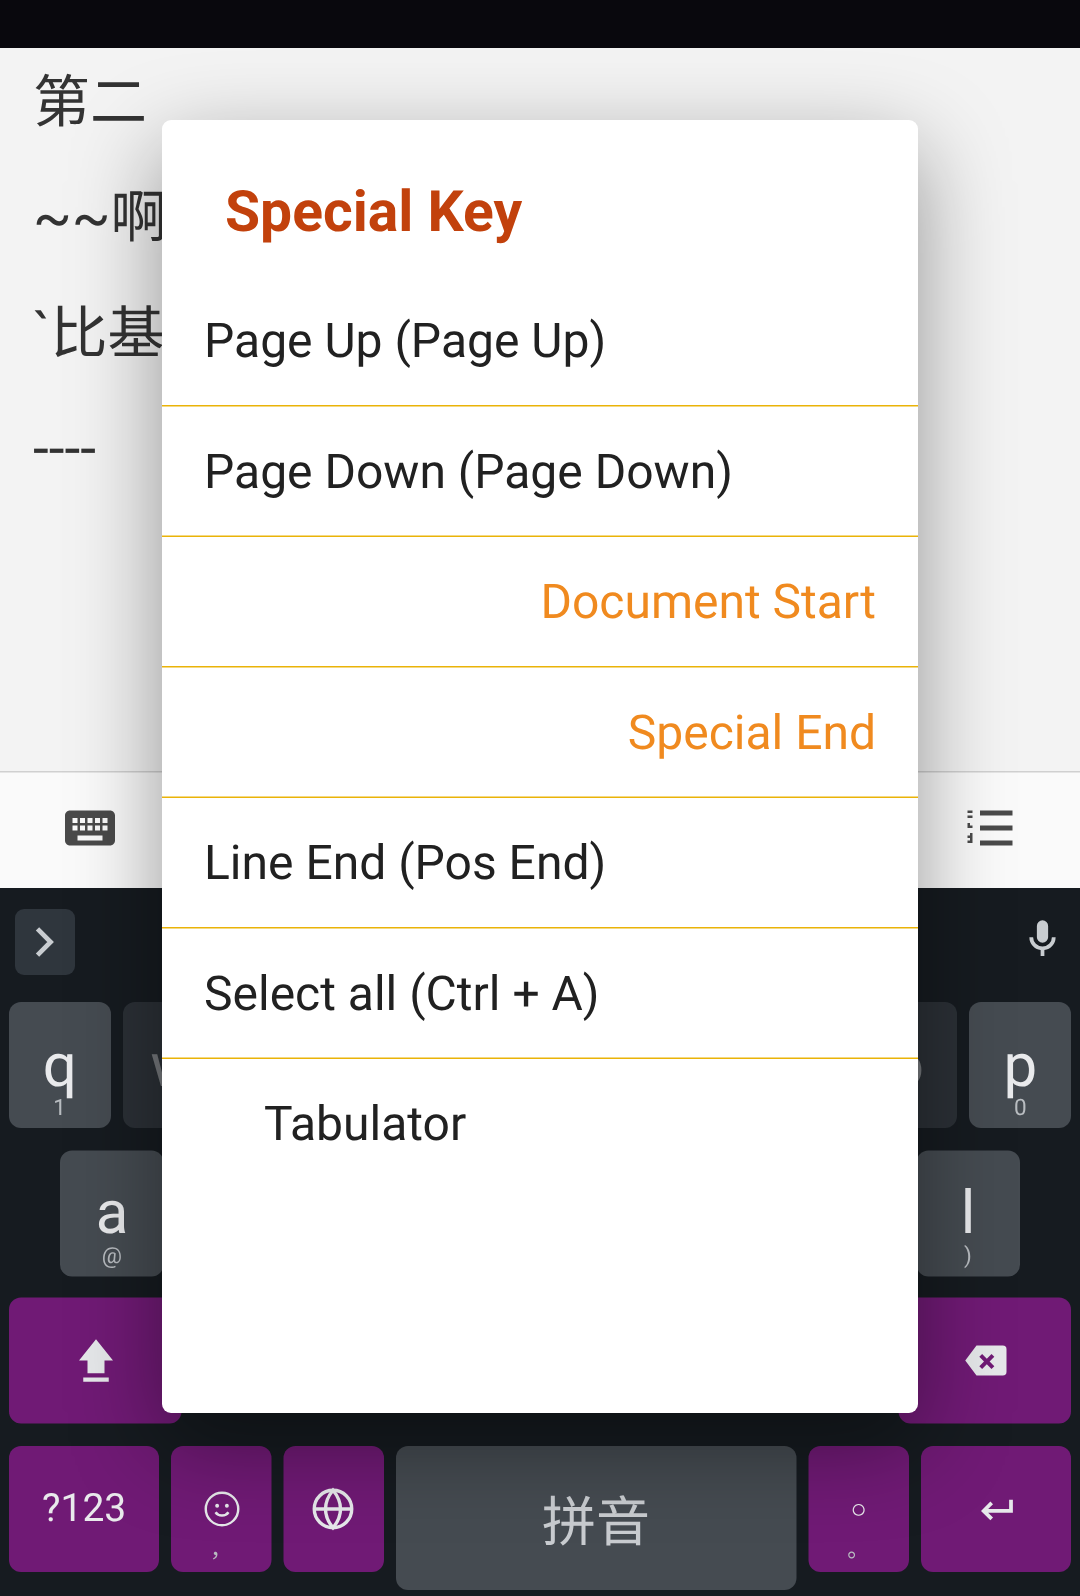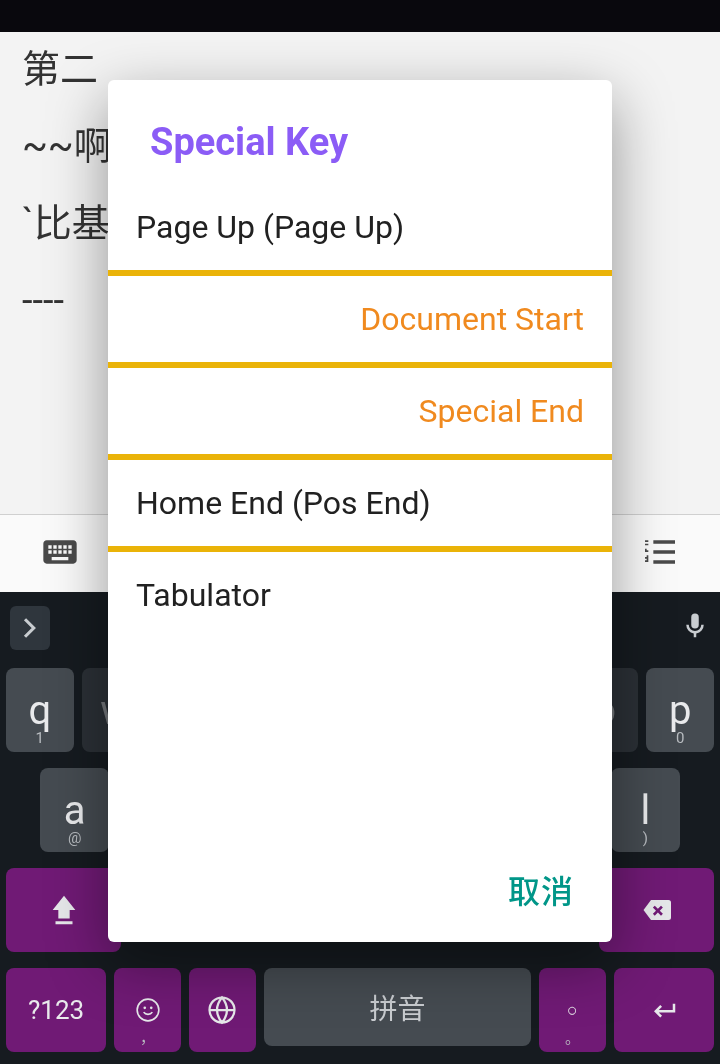--- a/index.html
+++ b/index.html
@@ -95,22 +95,22 @@
     color: #b8bcc0;
   }
   .space {
     flex: 4;
     background: #454b51;
     border-radius: 8px;
     display: flex;
     align-items: center;
     justify-content: center;
     color: #c9ccd0;
-    font-size: 28px;
-    height: 78px;
+    font-size: 36px;
+    height: 96px;
   }
   .wide { flex: 1.5; }
   .shift svg, .bksp svg, .globe svg, .enter svg, .emoji svg { fill: #e6e8ea; }
 
   
   .scrim {
     position: absolute;
     inset: 0;
     background: rgba(0,0,0,0);
   }
@@ -123,34 +123,34 @@
     background: #fff;
     border-radius: 6px;
     box-shadow: 0 20px 60px rgba(0,0,0,0.4);
     display: flex;
     flex-direction: column;
   }
   .dialog-title {
     padding: 40px 52px 20px 42px;
     font-size: 38px;
     font-weight: 700;
-    color: #8b5cf6;
+    color: #c2410c;
   }
   .dialog-list {
     flex: 1;
     overflow: hidden;
   }
   .dialog-item {
     padding: 24px 28px;
     font-size: 32px;
     color: #212121;
-    border-bottom: 6px solid #eab308;
+    border-bottom: 1px solid #eab308;
   }
   .dialog-item.hl { color: #f08a1f; text-align: right; }
-  .dialog-item.last { border-bottom: none; }
+  .dialog-item.last { border-bottom: none; margin-left: 40px; }
   .dialog-actions {
     padding: 18px 38px 30px;
     text-align: right;
   }
   .cancel-btn {
     display: inline-block;
     font-size: 32px;
     color: #009688;
     font-weight: 500;
     letter-spacing: 1px;
@@ -272,21 +272,20 @@
         </svg>
     </div>
   </div>
 </div>
 
 <div class="scrim"></div>
 <div class="dialog">
   <div class="dialog-title">Special Key</div>
   <div class="dialog-list">
     <div class="dialog-item">Page Up (Page Up)</div>
+    <div class="dialog-item">Page Down (Page Down)</div>
     <div class="dialog-item hl">Document Start</div>
     <div class="dialog-item hl">Special End</div>
-    <div class="dialog-item">Home End (Pos End)</div>
+    <div class="dialog-item">Line End (Pos End)</div>
+    <div class="dialog-item">Select all (Ctrl + A)</div>
     <div class="dialog-item last">Tabulator</div>
   </div>
-  <div class="dialog-actions">
-    <span class="cancel-btn">取消</span>
-  </div>
 </div>
 
 </body></html>

